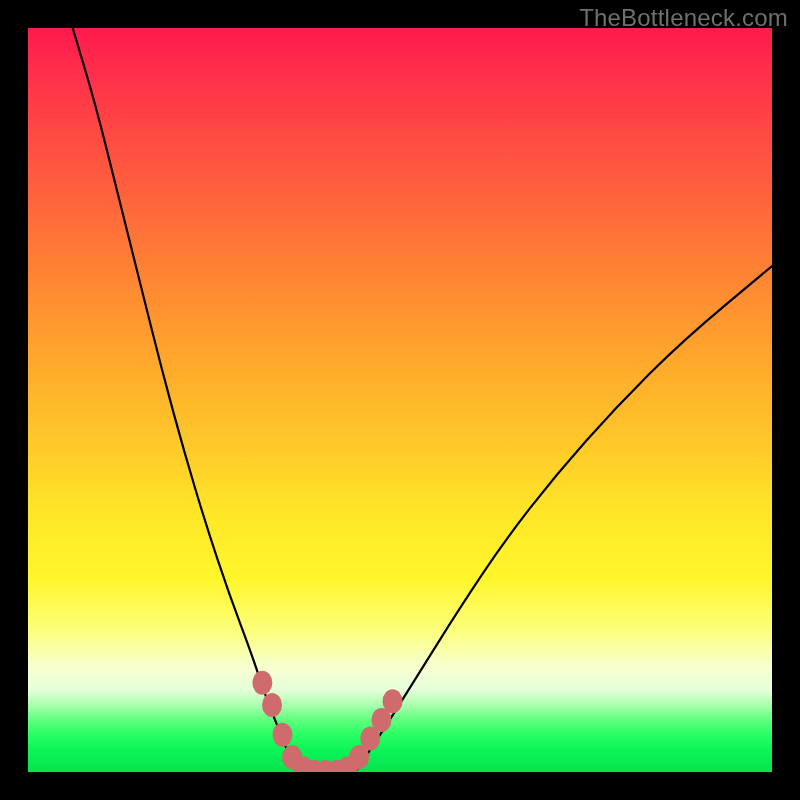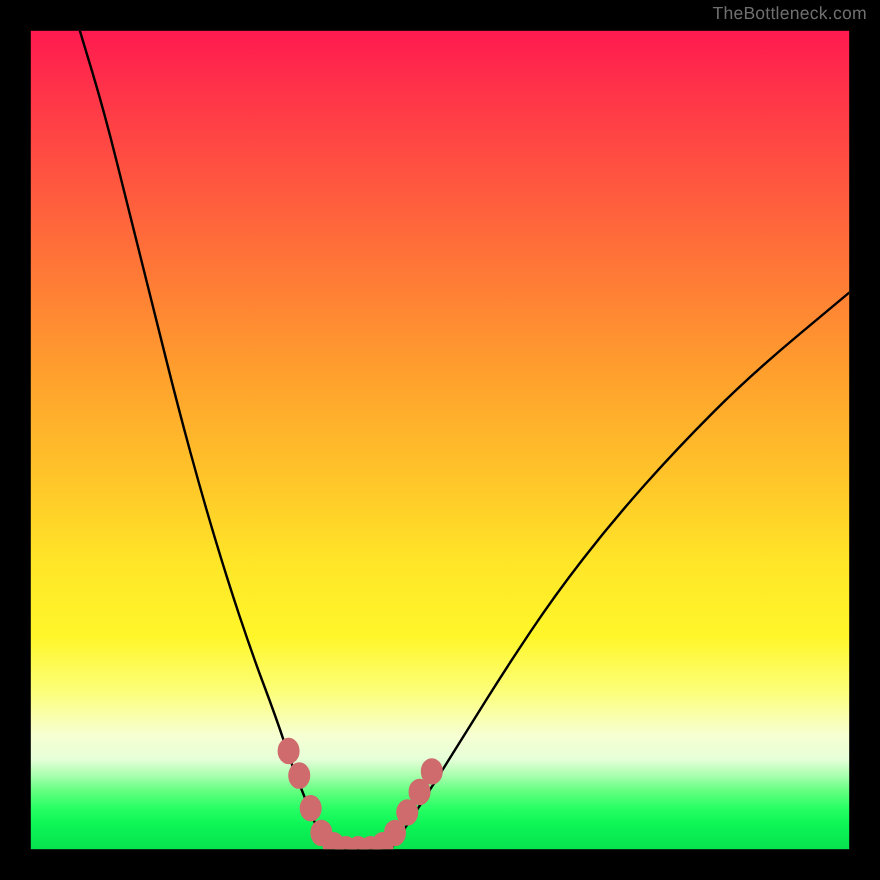--- a/index.html
+++ b/index.html
@@ -15,21 +15,21 @@
     position: relative;
     width: 800px;
     height: 800px;
     background: #000;
   }
   .watermark {
     position: absolute;
     top: 4px;
     right: 12px;
     color: #6f6f6f;
-    font-size: 16px;
+    font-size: 24px;
     font-weight: 500;
     letter-spacing: 0.2px;
     z-index: 30;
   }
   .plot-area {
     position: absolute;
     left: 28px;
     top: 28px;
     width: 744px;
     height: 744px;

